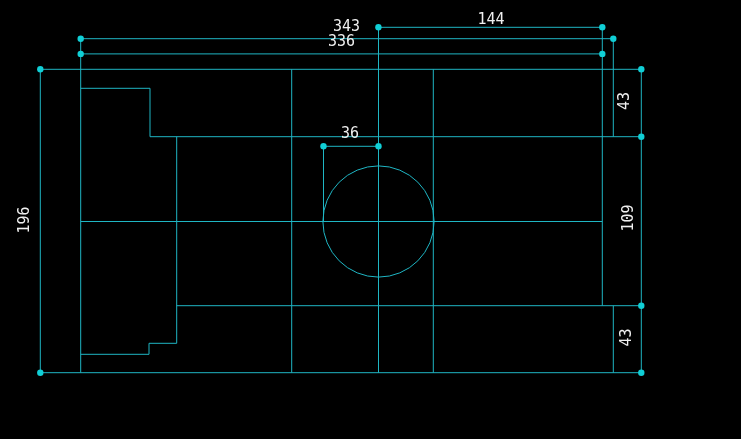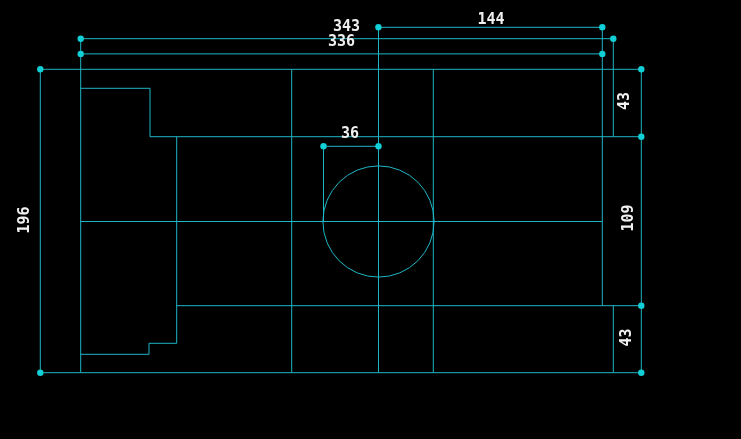--- a/index.html
+++ b/index.html
@@ -11,21 +11,20 @@
     width: 741px;
     height: 439px;
     overflow: hidden;
     font-family: "DejaVu Sans Mono", monospace;
   }
   .viewport {
     position: relative;
     width: 741px;
     height: 439px;
     background: #000000;
-    font-weight: bold;
   }
   svg {
     display: block;
   }
   svg text {
     font-family: "DejaVu Sans Mono", monospace;
     fill: #f0f0f0;
   }
 </style>
 </head>

